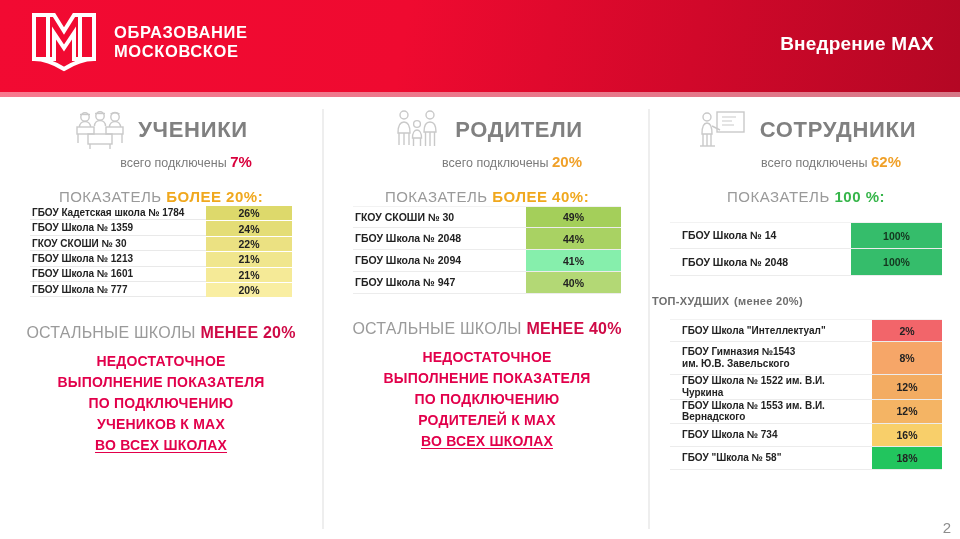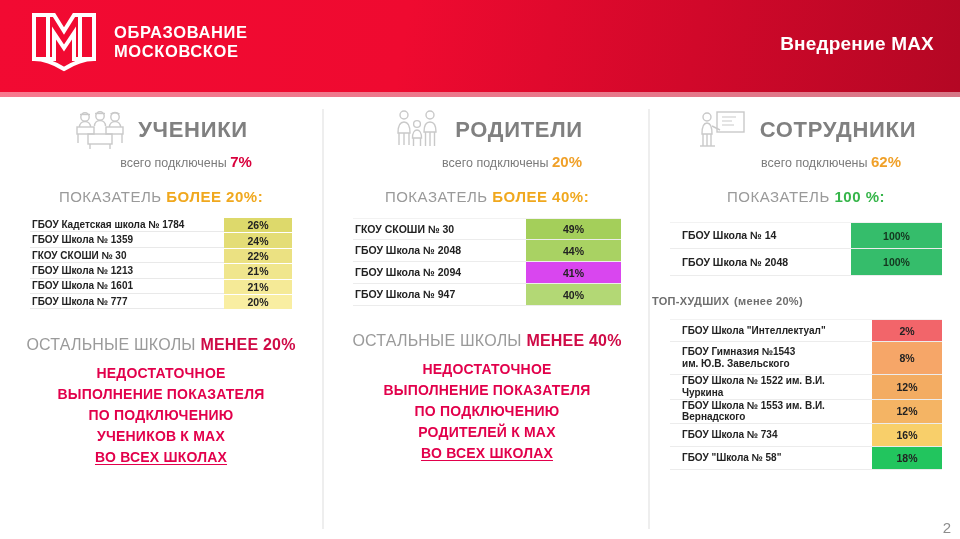--- a/index.html
+++ b/index.html
@@ -66,55 +66,55 @@
 
   .metric-head {
     text-align: center; margin-top: 18px;
     font-size: 15px; color: #9a9a9a; letter-spacing: .5px;
   }
   .metric-head b { font-weight: bold; text-align: right; }
   .m-amber { color: #f0a81e; }
   .m-green { color: #36b54a; }
 
   
-  .tbl { margin: 13px auto 0; }
+  .tbl { margin: 1px auto 0; }
   .tbl-a { width: 262px; }
   .tbl-b { width: 268px; }
   .tbl-c { width: 272px; }
   .tbl-d { width: 272px; }
   .row { display: flex; align-items: stretch; border-bottom: 1px solid #ececec; }
   .row:first-child { border-top: 1px solid #f2f2f2; }
   .row .name {
     flex: 1 1 auto; font-size: 10.5px; color: #222; font-weight: bold;
     display: flex; align-items: center; padding: 0 4px 0 2px; line-height: 1.18;
   }
   .row .val {
     flex: none; text-align: center; font-size: 10.5px; font-weight: bold;
     color: #222; display: flex; align-items: center; justify-content: center;
   }
 
   
   .tbl-a .row { height: 15.4px; border-bottom: 1px solid #fff; }
   .tbl-a .row:first-child { border-top: none; }
   .tbl-a .name { font-size: 10px; border-bottom: 1px solid #e9e9e9; }
-  .tbl-a .val  { width: 68px; }
+  .tbl-a .val  { width: 86px; }
   .tbl-a .row:nth-child(1) .val { background: #ddd96b; }
   .tbl-a .row:nth-child(2) .val { background: #e4dd76; }
   .tbl-a .row:nth-child(3) .val { background: #ebe182; }
   .tbl-a .row:nth-child(4) .val { background: #f0e68d; }
   .tbl-a .row:nth-child(5) .val { background: #f5ea97; }
   .tbl-a .row:nth-child(6) .val { background: #f9eea2; }
 
   
   .tbl-b .row { height: 22px; }
   .tbl-b .name { font-size: 10.5px; }
   .tbl-b .val  { width: 95px; }
   .tbl-b .row:nth-child(1) .val { background: #a4cf5a; }
   .tbl-b .row:nth-child(2) .val { background: #a9d263; }
-  .tbl-b .row:nth-child(3) .val { background: #d946ef; }
+  .tbl-b .row:nth-child(3) .val { background: #86efac; }
   .tbl-b .row:nth-child(4) .val { background: #b3d875; }
 
   
   .tbl-c { margin-top: 17px; }
   .tbl-c .row { height: 27px; }
   .tbl-c .name { font-size: 10.5px; padding-left: 12px; }
   .tbl-c .val  { width: 91px; background: #35bd6b; color: #14361f; }
 
   
   .tbl-d { margin-top: 10px; }

